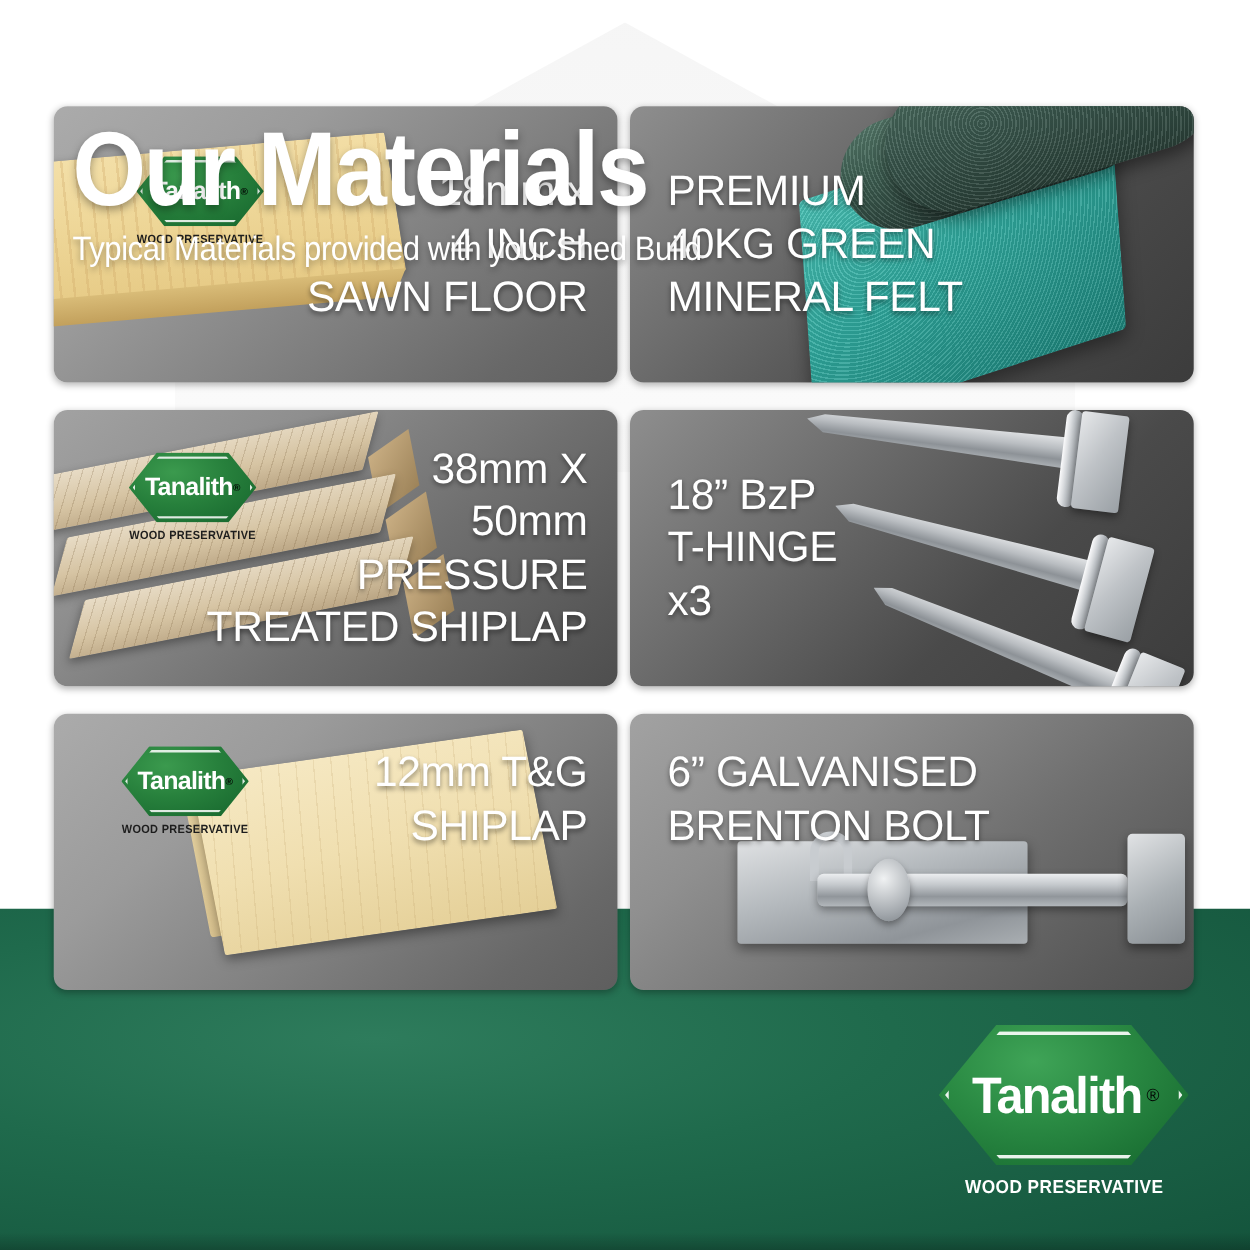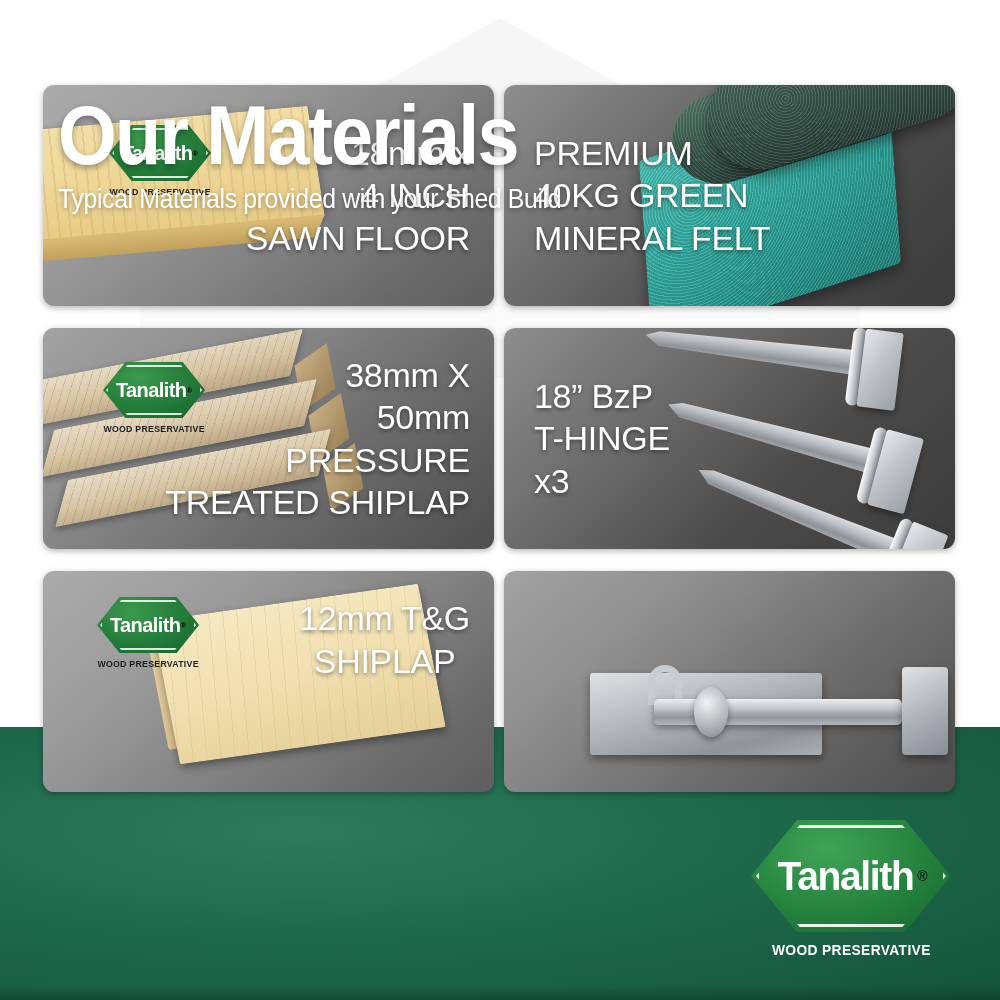--- a/index.html
+++ b/index.html
@@ -60,21 +60,21 @@
     color:#ffffff;
     font-weight:normal;
     font-size:34px;
     line-height:1.25;
     letter-spacing:-.3px;
     text-shadow:0 2px 4px rgba(0,0,0,.45);
     white-space:pre-line;
   }
   .label.right  { text-align:right;  margin-left:auto; padding-right:24px; }
   .label.left   { text-align:left;   padding-left:30px; }
-  .label.top    { align-self:flex-start; margin-top:26px;text-align:center; }
+  .label.top    { align-self:flex-start; margin-top:26px; }
 
   
   .tanalith {
     position:absolute; z-index:7;
     display:flex; flex-direction:column; align-items:center;
   }
   .tanalith .hex {
     position:relative;
     width:102px; height:56px;
     background:radial-gradient(ellipse at 35% 28%, #3b9a4e 0%, #27803c 45%, #15642c 100%);
@@ -417,20 +417,22 @@
   </div>
 
   <div class="card midlight">
     <div class="art bolt">
       <div class="backplate"></div>
       <div class="hasp"></div>
       <div class="shaft"></div>
       <div class="knob"></div>
       <div class="keeper"></div>
     </div>
+    <div class="label left top">6” GALVANISED
+BRENTON BOLT</div>
   </div>
 
 </div>
 
 <div class="banner"></div>
 
 <div class="banner-text">
   <div class="headline">Our Materials</div>
   <div class="subline">Typical Materials provided with your Shed Build</div>
 </div>

